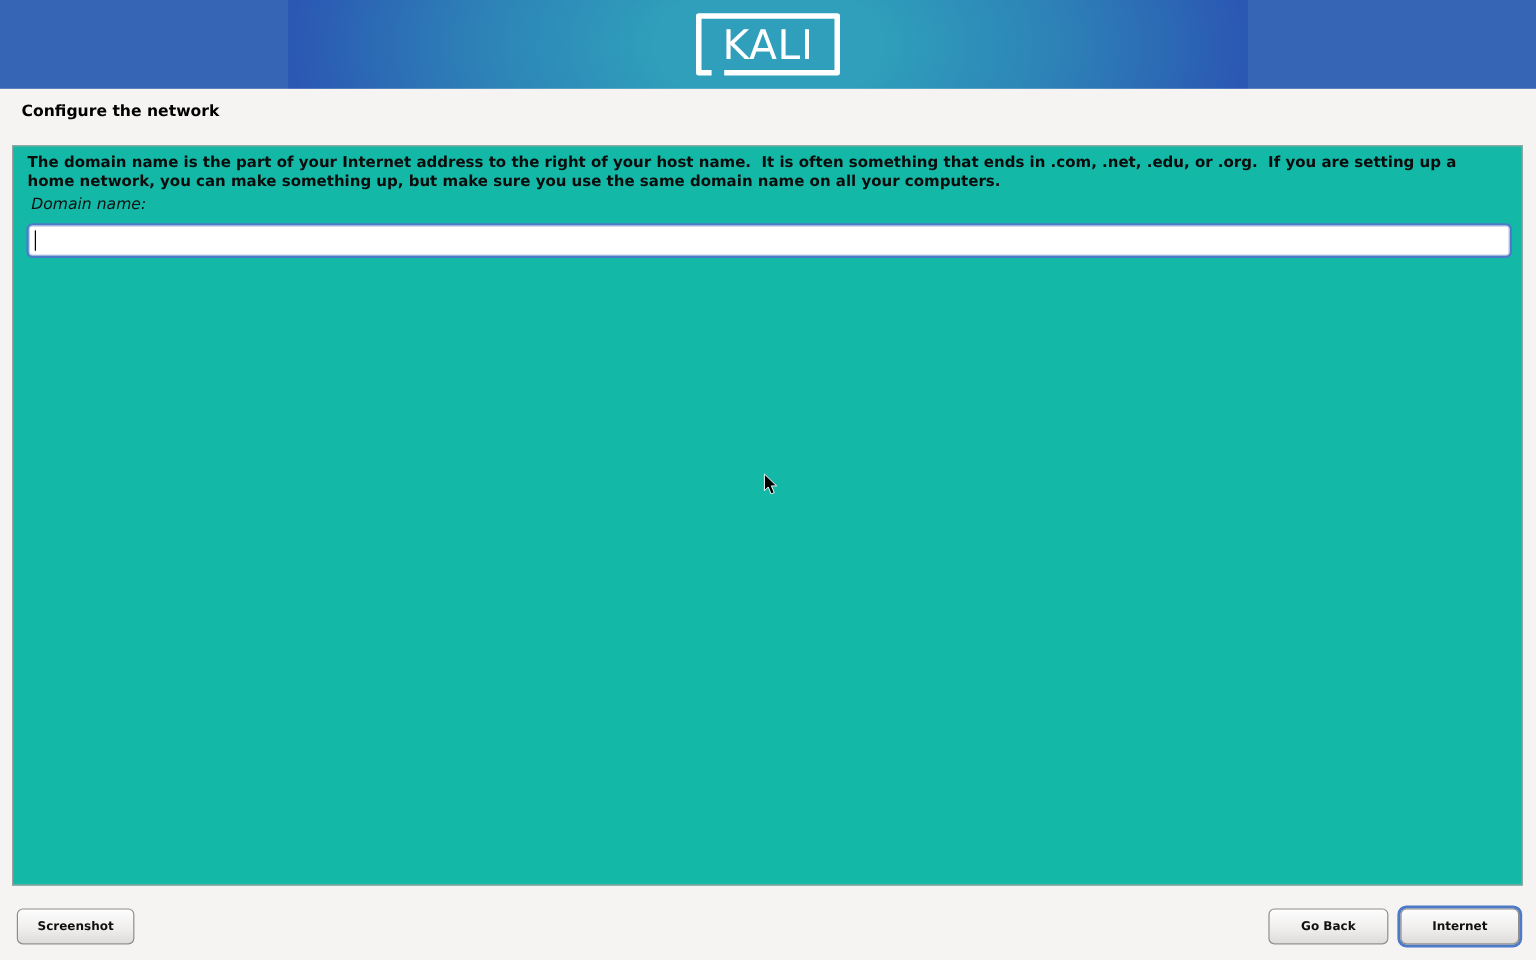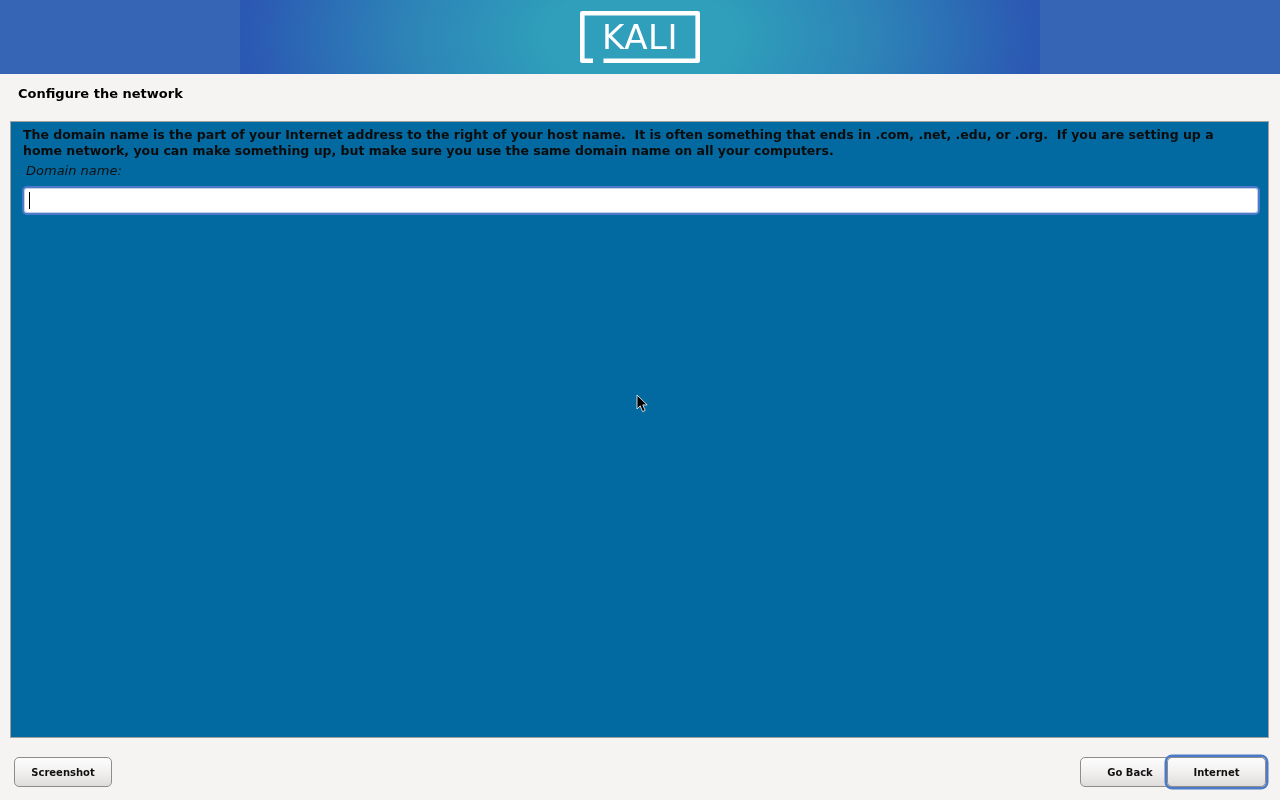--- a/index.html
+++ b/index.html
@@ -45,21 +45,21 @@
     color: #000;
     text-align: center;
   }
 
   
   .content-panel {
     position: absolute;
     left: 10px; top: 121px;
     width: 1259px; height: 617px;
     box-sizing: border-box;
-    background: #0369a1;
+    background: #14b8a6;
     border: 1px solid #a2a19f;
   }
   .description {
     position: absolute;
     left: 12px; top: 5px;
     width: 1225px;
     font-size: 12.5px;
     font-weight: bold;
     line-height: 15.5px;
     white-space: pre-wrap;
@@ -111,21 +111,21 @@
     font-family: "DejaVu Sans", "Liberation Sans", sans-serif;
     font-size: 10px;
     font-weight: bold;
     color: #101010;
     display: flex;
     align-items: center;
     justify-content: center;
     cursor: default;
   }
   .btn-screenshot { left: 14px;  top: 757px; width: 98px; }
-  .btn-goback     { left: 1080px; top: 757px; width: 100px; }
+  .btn-goback     { left: 1057px; top: 757px; width: 100px; }
   .btn-continue   {
     left: 1167px; top: 757px; width: 99px;
     box-shadow: 0 0 0 2.5px #4b7bc8;
   }
 
   
   .mouse-cursor {
     position: absolute;
     left: 636px; top: 394px;
     pointer-events: none;

